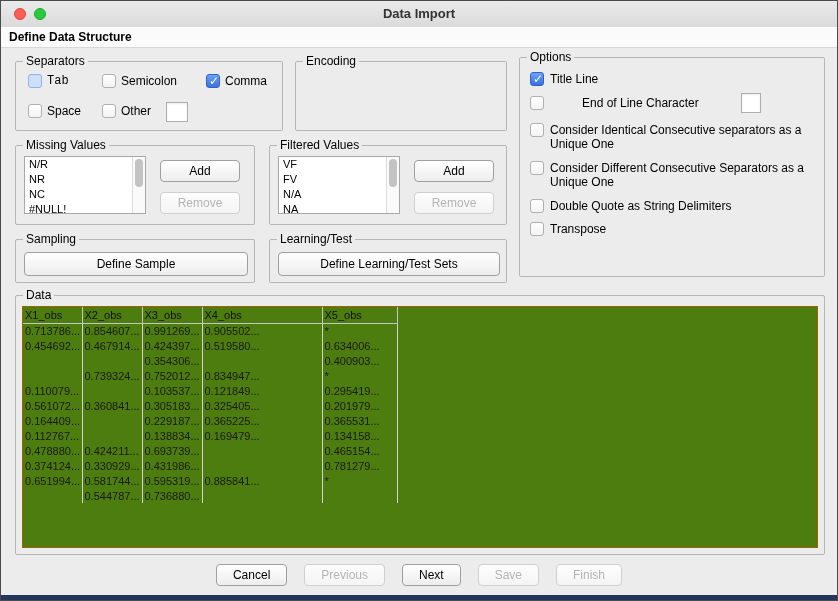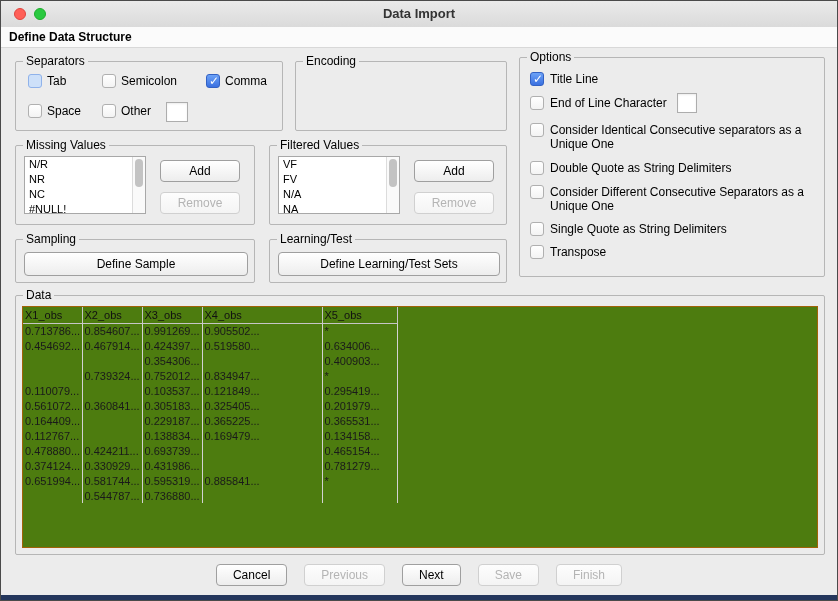--- a/index.html
+++ b/index.html
@@ -57,21 +57,21 @@
   .sel-arrows { position:absolute; right:6px; top:5px; width:10px; }
   .arr-up { width:0; height:0; border-left:4px solid transparent; border-right:4px solid transparent;
             border-bottom:5px solid #555; margin:0 auto 3px auto; }
   .arr-dn { width:0; height:0; border-left:4px solid transparent; border-right:4px solid transparent;
             border-top:5px solid #555; margin:0 auto; }
 
   
   .opt-col { position:absolute; left:10px; top:14px; right:6px; display:flex; flex-direction:column; }
   .opt-row { display:flex; align-items:flex-start; }
   .opt-row .cb-label { margin-left:6px; line-height:14px; max-width:258px; white-space:normal; }
-  .opt-row:nth-child(2) { margin-top:10px; }
+  .opt-row:nth-child(2) { margin-top:10px;gap:32px; }
   .opt-row:nth-child(3) { margin-top:10px; }
   .opt-row:nth-child(4) { margin-top:10px; }
   .opt-row:nth-child(5) { margin-top:10px; }
   .opt-row:nth-child(6) { margin-top:9px; }
   .opt-row:nth-child(7) { margin-top:9px; }
   .eol-field { width:20px; height:20px; margin-left:10px; margin-top:-3px; border:1px solid #adadad;
                background:#fff; box-shadow:inset 0 1px 2px rgba(0,0,0,.08); }
 
   
   .listbox { position:absolute; left:8px; top:10px; width:122px; height:58px; background:#fff;
@@ -122,21 +122,21 @@
   <div class="titlebar">
     <span class="tl tl-red"></span>
     <span class="tl tl-green"></span>
     <div class="title">Data Import</div>
   </div>
 
   <div class="header-strip">Define Data Structure</div>
 
   <div class="group" id="g-separators">
     <span class="gtitle">Separators</span>
-    <div class="cbrow abs" style="left:12px; top:12px;">
+    <div class="cbrow abs" style="left:12px; top:12px;font-family:Liberation Mono, monospace;">
       <span class="cb tint"></span>
       <span class="cb-label">Tab</span>
     </div>
     <div class="cbrow abs" style="left:86px; top:12px;">
       <span class="cb"></span>
       <span class="cb-label">Semicolon</span>
     </div>
     <div class="cbrow abs" style="left:190px; top:12px;">
       <span class="cb checked"></span>
       <span class="cb-label">Comma</span>
@@ -167,29 +167,25 @@
         <span class="cb"></span>
         <span class="cb-label">End of Line Character</span>
         <input class="eol-field" value="" style="">
       </div>
       <div class="opt-row">
         <span class="cb"></span>
         <span class="cb-label">Consider Identical Consecutive separators as a Unique One</span>
       </div>
       <div class="opt-row">
         <span class="cb"></span>
+        <span class="cb-label">Consider Different Consecutive Separators as a Unique One</span>
+      </div>
+      <div class="opt-row">
+        <span class="cb"></span>
         <span class="cb-label">Double Quote as String Delimiters</span>
-      </div>
-      <div class="opt-row">
-        <span class="cb"></span>
-        <span class="cb-label">Consider Different Consecutive Separators as a Unique One</span>
-      </div>
-      <div class="opt-row">
-        <span class="cb"></span>
-        <span class="cb-label">Single Quote as String Delimiters</span>
       </div>
       <div class="opt-row">
         <span class="cb"></span>
         <span class="cb-label">Transpose</span>
       </div>
     </div>
   </div>
 
   <div class="group" id="g-missing">
     <span class="gtitle">Missing Values</span>

